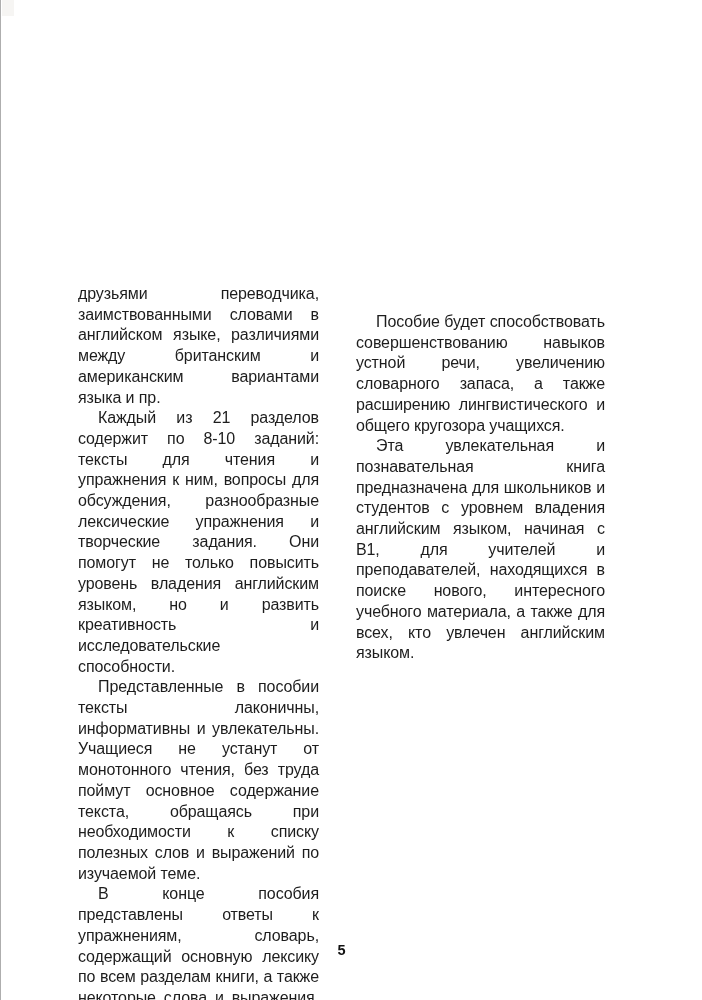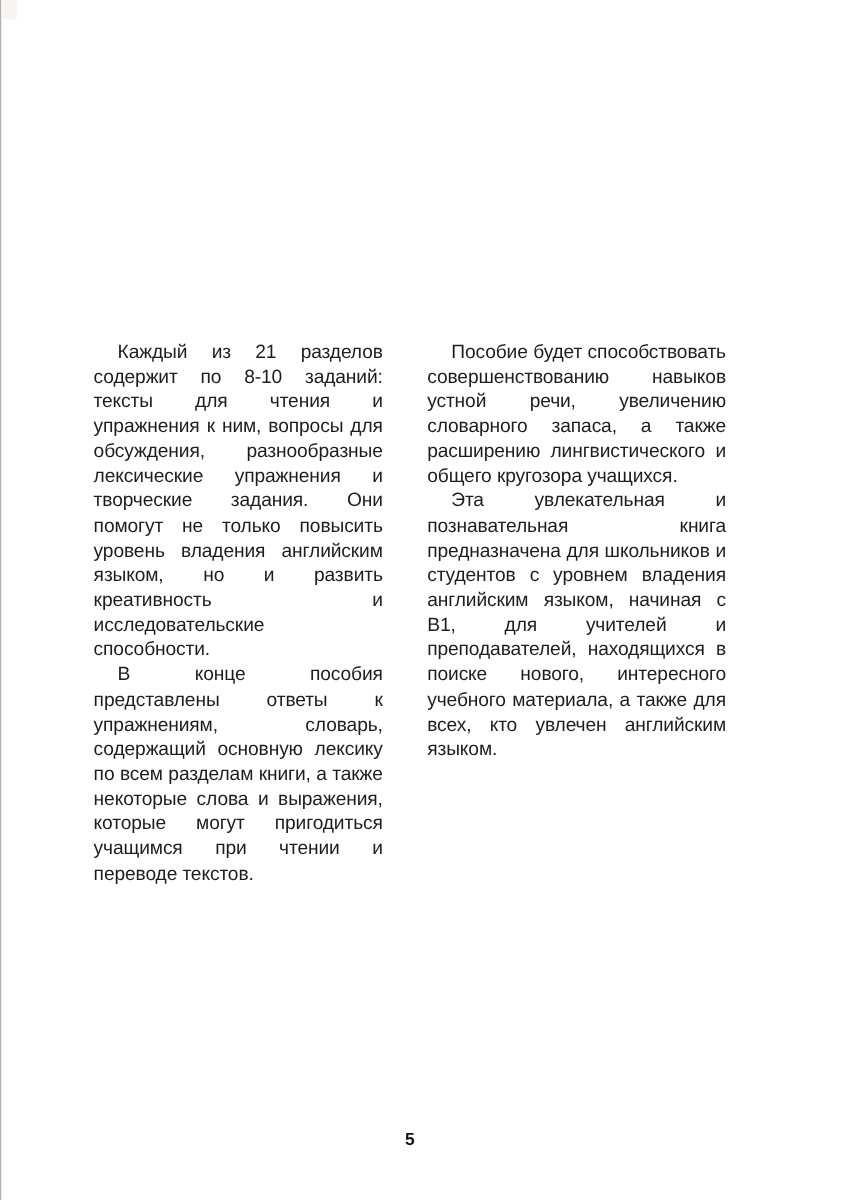--- a/index.html
+++ b/index.html
@@ -40,20 +40,21 @@
     text-align: justify;
     letter-spacing: -0.1px;
   }
   .column-left {
     left: 78px;
     width: 241px;
   }
   .column-right {
     left: 356px;
     width: 249px;
+    margin-top: 28px;
   }
   .column p {
     margin: 0;
     padding: 0;
     text-indent: 20px;
   }
   .column p.continued {
     text-indent: 0;
   }
   .folio {
@@ -69,21 +70,23 @@
 </style>
 </head>
 <body>
 
 <div class="page">
 
   <div class="edge-line"></div>
   <div class="corner-patch"></div>
 
   <div class="column column-left">
+    <p class="continued">друзьями переводчика, заимствованными словами в английском языке, различиями между британским и американским вариантами языка и пр.</p>
     <p>Каждый из 21 разделов содержит по 8-10 заданий: тексты для чтения и упражнения к ним, вопросы для обсуждения, разнообразные лексические упражнения и творческие задания. Они помогут не только повысить уровень владения английским языком, но и развить креативность и исследовательские способности.</p>
+    <p>Представленные в пособии тексты лаконичны, информативны и увлекательны. Учащиеся не устанут от монотонного чтения, без труда поймут основное содержание текста, обращаясь при необходимости к списку полезных слов и выражений по изучаемой теме.</p>
     <p>В конце пособия представлены ответы к упражнениям, словарь, содержащий основную лексику по всем разделам книги, а также некоторые слова и выражения, которые могут пригодиться учащимся при чтении и переводе текстов.</p>
   </div>
 
   <div class="column column-right">
     <p>Пособие будет способствовать совершенствованию навыков устной речи, увеличению словарного запаса, а также расширению лингвистического и общего кругозора учащихся.</p>
     <p>Эта увлекательная и познавательная книга предназначена для школьников и студентов с уровнем владения английским языком, начиная с B1, для учителей и преподавателей, находящихся в поиске нового, интересного учебного материала, а также для всех, кто увлечен английским языком.</p>
   </div>
 
   <div class="folio">5</div>
 

